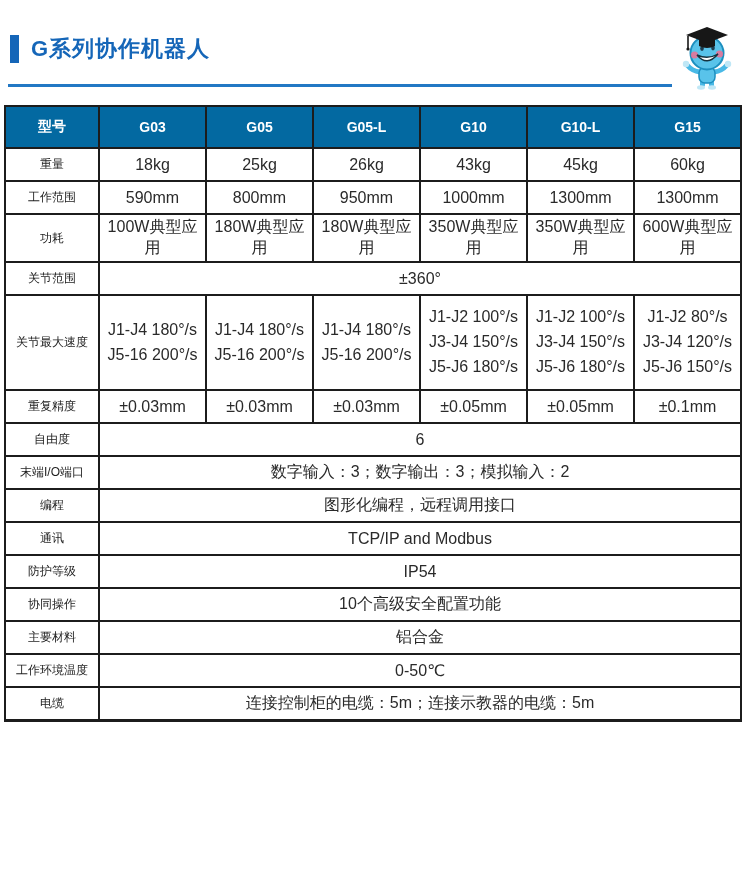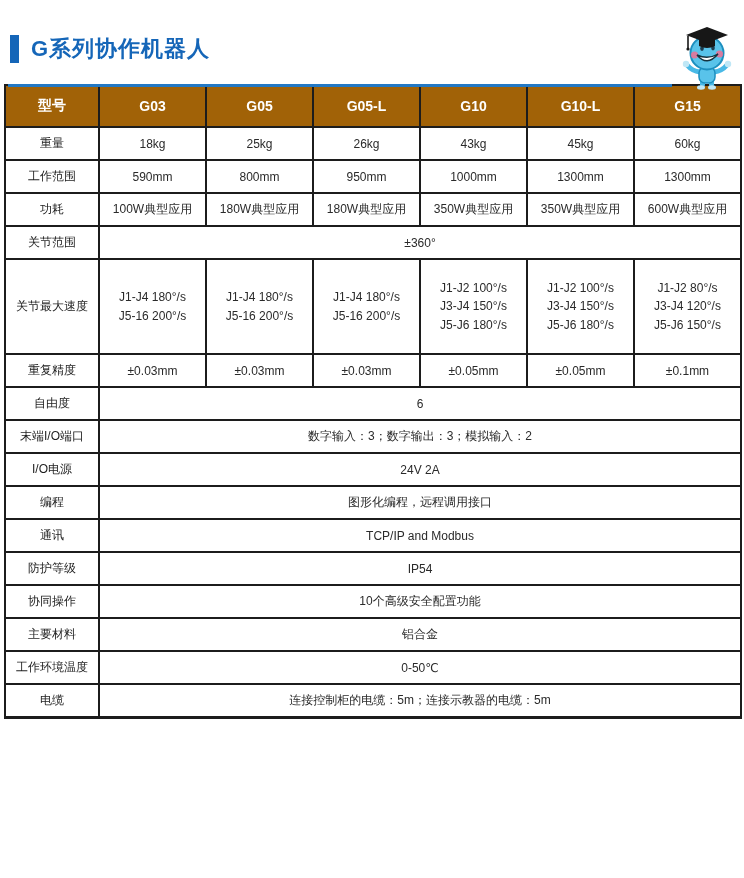--- a/index.html
+++ b/index.html
@@ -12,21 +12,21 @@
     width: 744px;
     height: 878px;
     background: #fff;
     position: relative;
     overflow: hidden;
   }
 
   
   .page-header {
     position: relative;
-    height: 84px;
+    height: 105px;
     padding-left: 14px;
   }
   .title-row {
     position: absolute;
     left: 10px;
     top: 34px;
     display: flex;
     align-items: center;
   }
   .title-bar {
@@ -68,35 +68,35 @@
   }
   .spec-table col.c-label { width: 94px; }
   .spec-table col.c-model { width: 107px; }
   .spec-table th, .spec-table td {
     border: 2px solid #1c1c1c;
     text-align: center;
     vertical-align: middle;
     padding: 2px 3px;
   }
   .spec-table thead th {
-    background: #a16207;
+    background: #0369a1;
     color: #ffffff;
     font-size: 14px;
     font-weight: bold;
     height: 42px;
   }
   .spec-table tbody tr { height: 33px; }
   .spec-table tbody tr.tall { height: 95px; }
   td.row-label {
     font-size: 12px;
     font-weight: normal;
     color: #1d1d1d;
   }
   td.spec-value {
-    font-size: 12px;
+    font-size: 16px;
     color: #2a2a2a;
   }
   td.multiline {
     white-space: pre-line;
     line-height: 1.55;
   }
 </style>
 </head>
 <body>
 
@@ -221,24 +221,20 @@
       </tr>
       <tr>
         <td class="row-label">自由度</td>
         <td class="spec-value" colspan="6">6</td>
       </tr>
       <tr>
         <td class="row-label">末端I/O端口</td>
         <td class="spec-value" colspan="6">数字输入：3；数字输出：3；模拟输入：2</td>
       </tr>
       <tr>
-        <td class="row-label">I/O电源</td>
-        <td class="spec-value" colspan="6">24V 2A</td>
-      </tr>
-      <tr>
         <td class="row-label">编程</td>
         <td class="spec-value" colspan="6">图形化编程，远程调用接口</td>
       </tr>
       <tr>
         <td class="row-label">通讯</td>
         <td class="spec-value" colspan="6">TCP/IP and Modbus</td>
       </tr>
       <tr>
         <td class="row-label">防护等级</td>
         <td class="spec-value" colspan="6">IP54</td>

